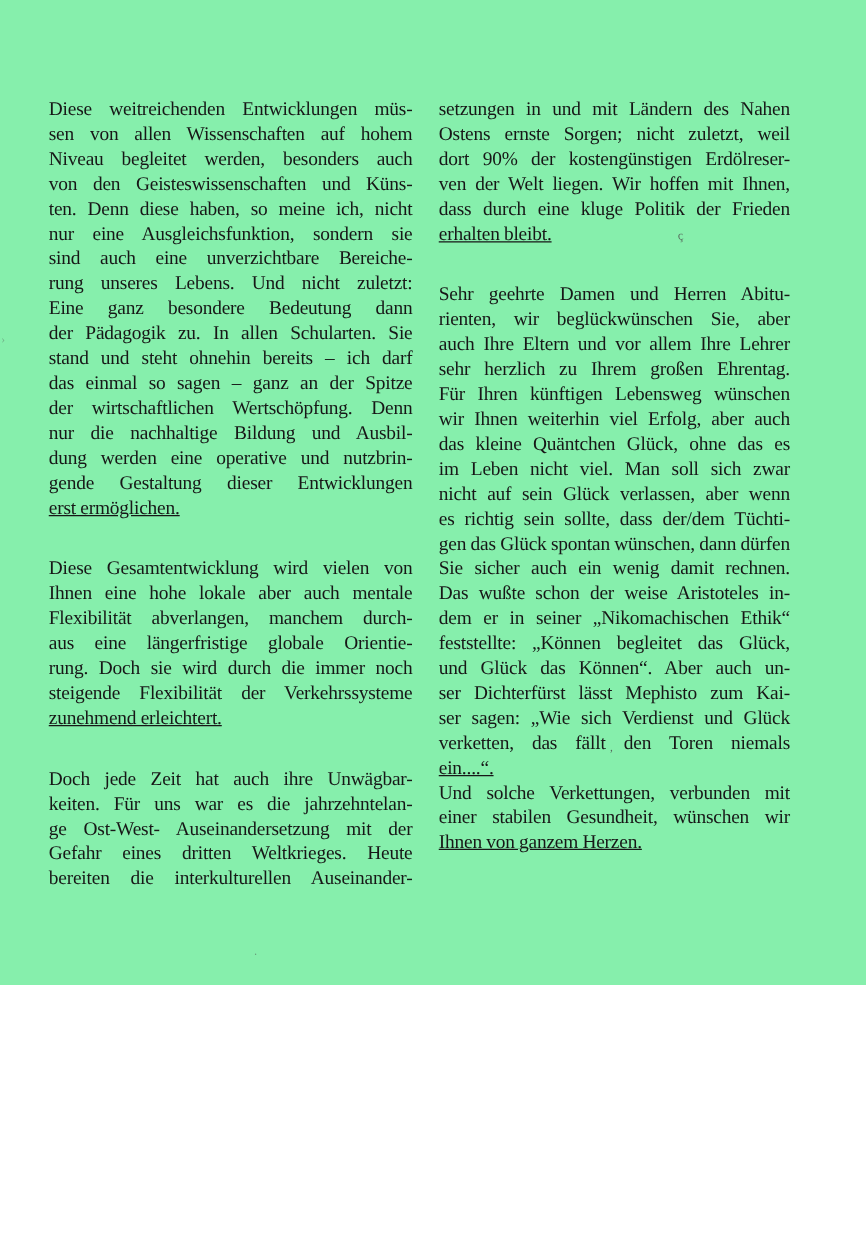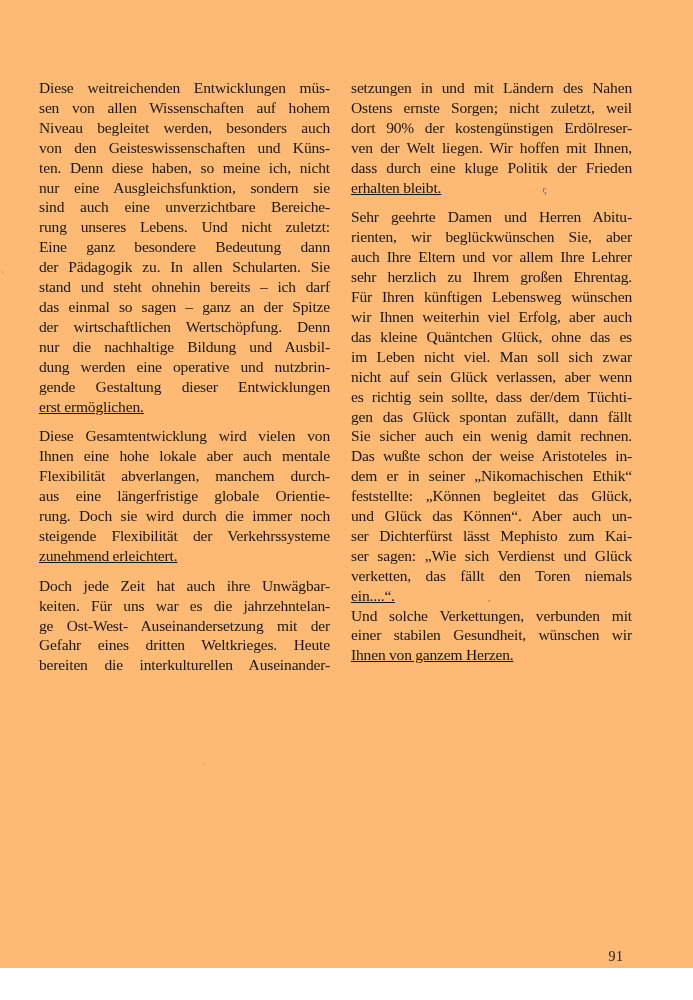--- a/index.html
+++ b/index.html
@@ -3,38 +3,38 @@
 <meta charset="utf-8">
 <style>
   html, body {
     margin: 0;
     padding: 0;
     background: #ffffff;
   }
   .page {
     position: relative;
     width: 693px;
-    height: 968px;
-    background: #fdba74;
+    height: 788px;
+    background: #86efac;
     font-family: "Liberation Serif", "DejaVu Serif", serif;
     color: #171717;
     overflow: hidden;
   }
   .column {
     position: absolute;
     top: 78px;
     font-size: 15.5px;
     line-height: 19.9px;
     letter-spacing: -0.15px;
     word-spacing: -0.3px;
   }
   .col-left  { left: 39px;  width: 291px; }
   .col-right { left: 351px; width: 281px; }
   .para { margin: 0; }
-  .para.gap { margin-top: 10px; }
+  .para.gap { margin-top: 29px; }
   .line {
     text-align: justify;
     text-align-last: justify;
     white-space: normal;
   }
   .line.lastline { text-align-last: left; text-decoration: underline; }
   .page-number {
     position: absolute;
     top: 949px;
     left: 594px;
@@ -109,21 +109,21 @@
         <div class="line">Sehr geehrte Damen und Herren Abitu-</div>
         <div class="line">rienten, wir beglückwünschen Sie, aber</div>
         <div class="line">auch Ihre Eltern und vor allem Ihre Lehrer</div>
         <div class="line">sehr herzlich zu Ihrem großen Ehrentag.</div>
         <div class="line">Für Ihren künftigen Lebensweg wünschen</div>
         <div class="line">wir Ihnen weiterhin viel Erfolg, aber auch</div>
         <div class="line">das kleine Quäntchen Glück, ohne das es</div>
         <div class="line">im Leben nicht viel. Man soll sich zwar</div>
         <div class="line">nicht auf sein Glück verlassen, aber wenn</div>
         <div class="line">es richtig sein sollte, dass der/dem Tüchti-</div>
-        <div class="line">gen das Glück spontan zufällt, dann fällt</div>
+        <div class="line">gen das Glück spontan wünschen, dann dürfen</div>
         <div class="line">Sie sicher auch ein wenig damit rechnen.</div>
         <div class="line">Das wußte schon der weise Aristoteles in-</div>
         <div class="line">dem er in seiner „Nikomachischen Ethik“</div>
         <div class="line">feststellte: „Können begleitet das Glück,</div>
         <div class="line">und Glück das Können“. Aber auch un-</div>
         <div class="line">ser Dichterfürst lässt Mephisto zum Kai-</div>
         <div class="line">ser sagen: „Wie sich Verdienst und Glück</div>
         <div class="line">verketten, das fällt den Toren niemals</div>
         <div class="line lastline">ein....“.</div>
       </div>

